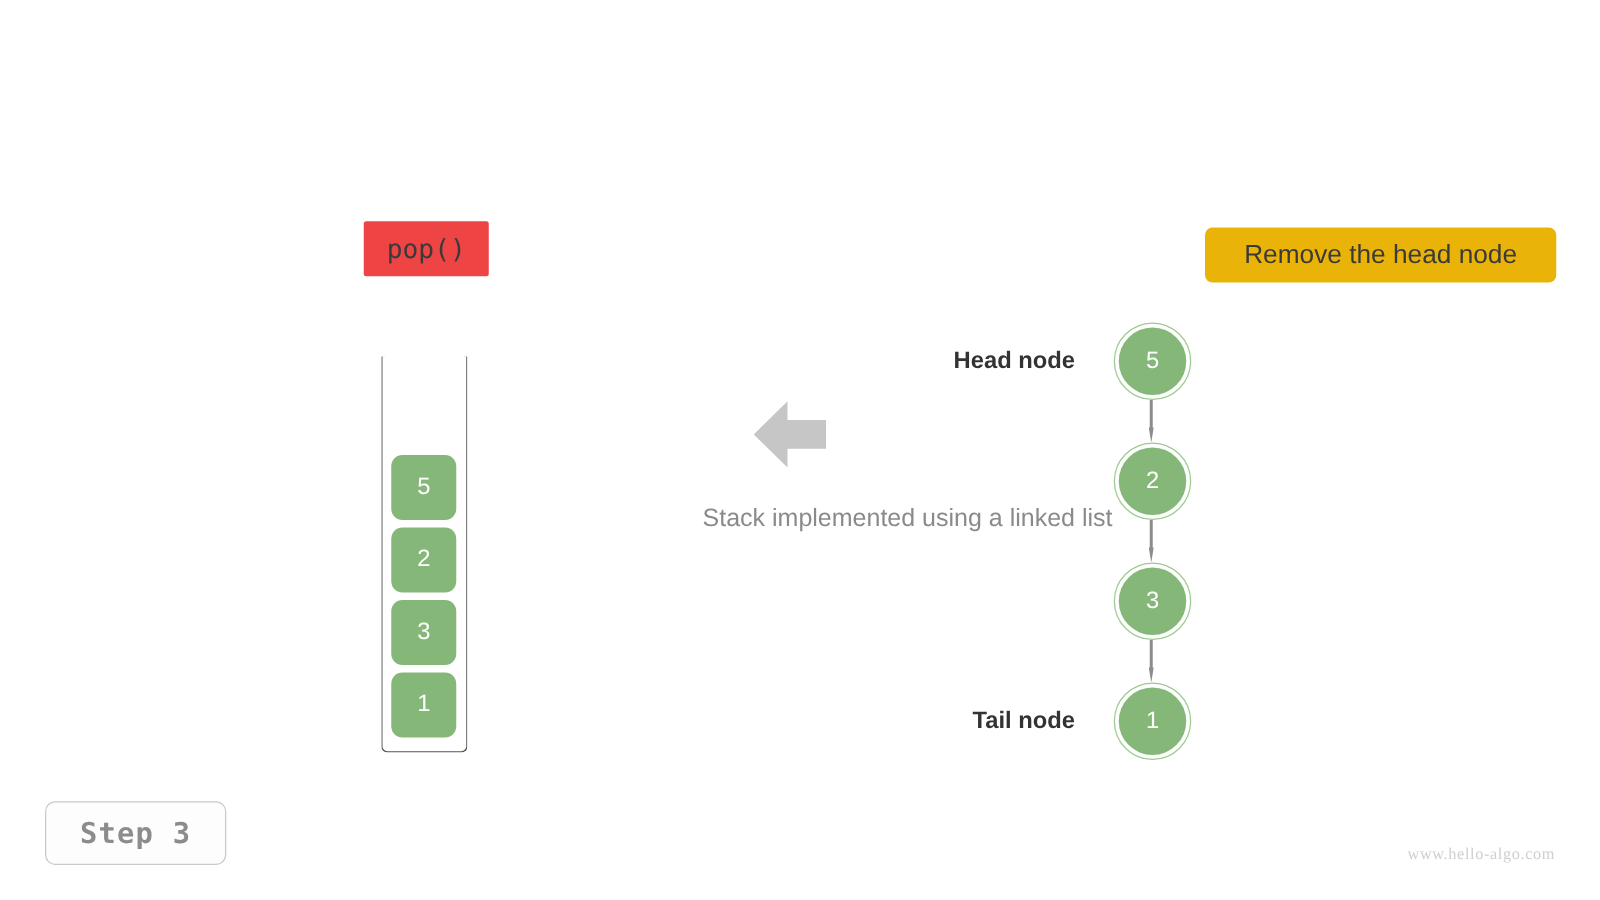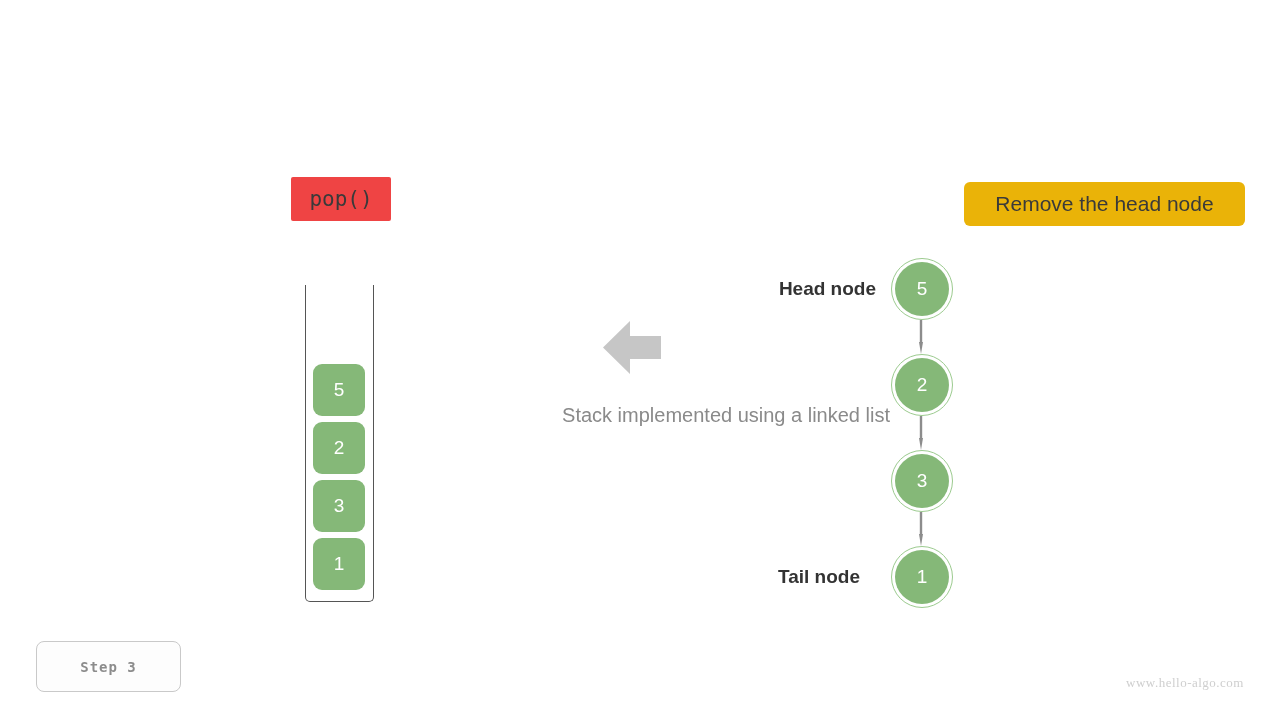--- a/index.html
+++ b/index.html
@@ -53,21 +53,21 @@
   #step-badge {
     left: 36px;
     top: 641px;
     width: 145px;
     height: 51px;
     background: #fdfdfd;
     border: 1px solid #c9c9c9;
     border-radius: 8px;
     font-family: "DejaVu Sans Mono", "Liberation Mono", monospace;
     font-weight: bold;
-    font-size: 14px;
+    font-size: 23px;
     color: #8c8c8c;
     letter-spacing: 1px;
   }
   #watermark {
     position: absolute;
     left: 1074px;
     top: 675px;
     width: 170px;
     text-align: right;
     font-family: Liberation Serif, serif;
@@ -177,21 +177,21 @@
   }
   .ll-label {
     position: absolute;
     text-align: right;
     font-size: 19px;
     font-weight: bold;
     color: #333333;
     font-family: "Liberation Sans", sans-serif;
     white-space: nowrap;
   }
-  #label-head { left: 716px; top: 278px; width: 160px; }
+  #label-head { left: 700px; top: 278px; width: 160px; }
   #label-tail { left: 700px; top: 566px; width: 160px; }
 </style>
 </head>
 <body>
 
 <div id="stage">
 
   <div class="badge" id="op-badge">pop()</div>
 
   <div class="badge" id="action-badge">Remove the head node</div>

